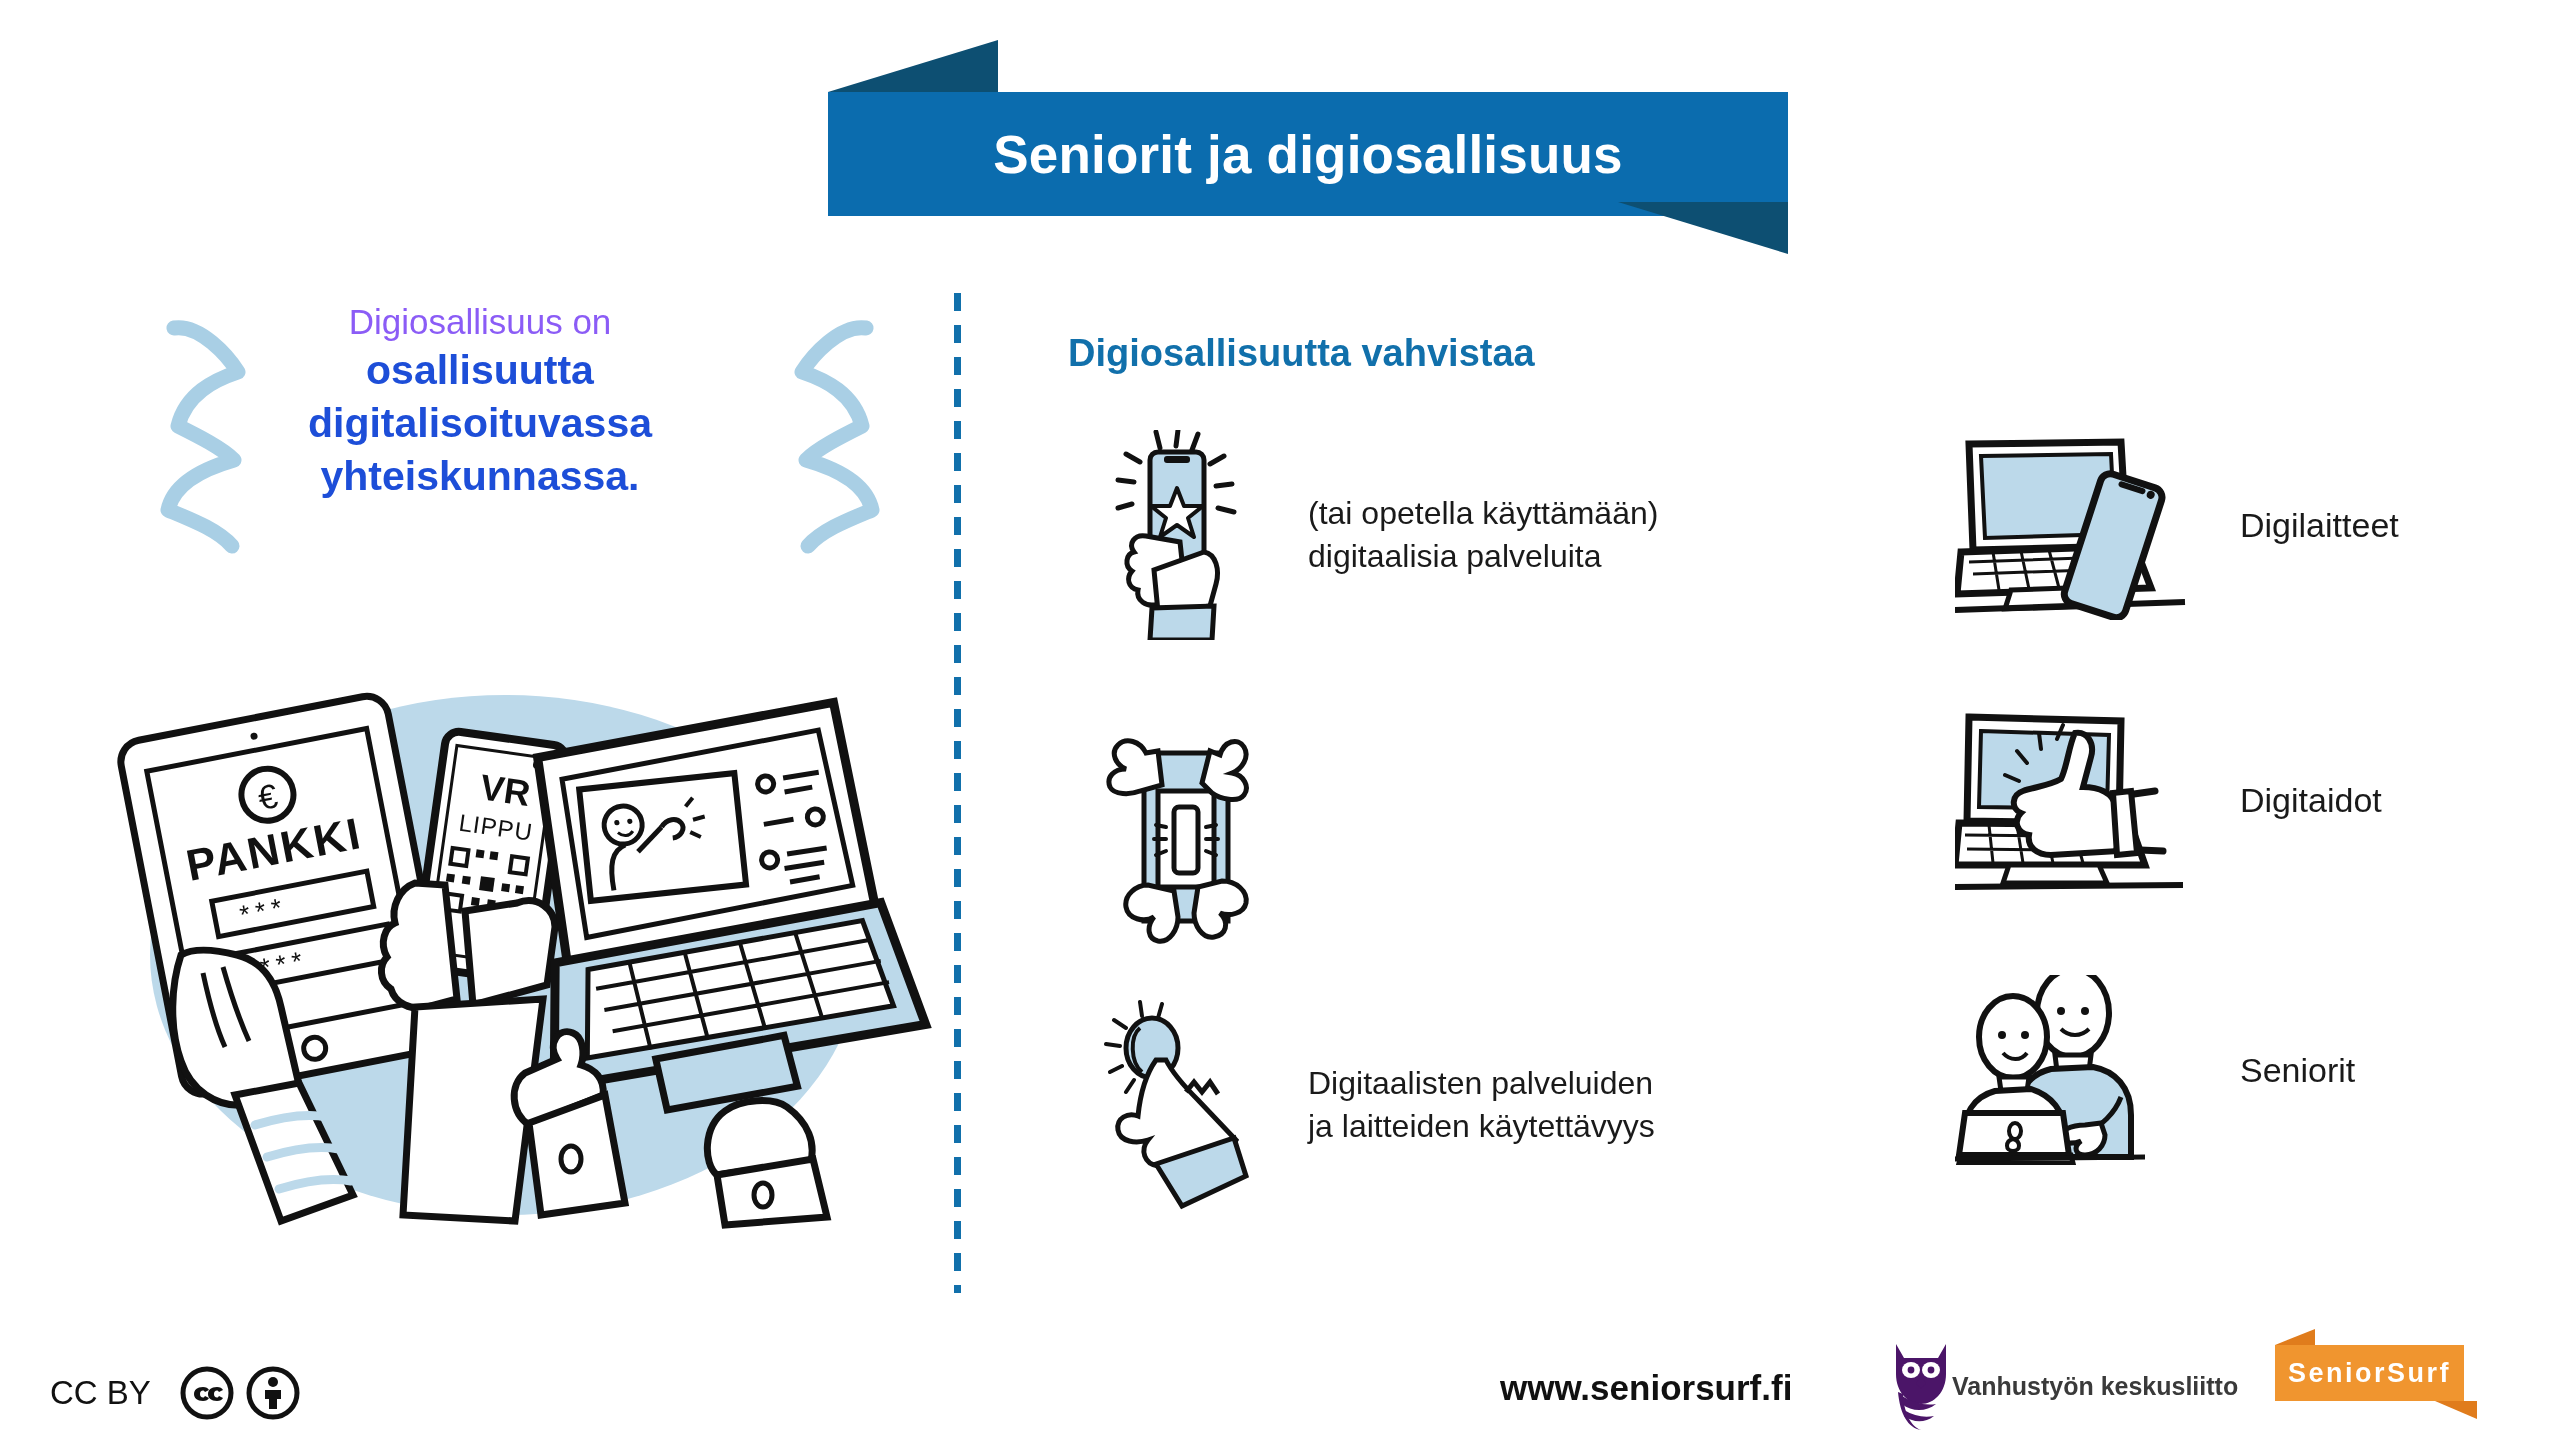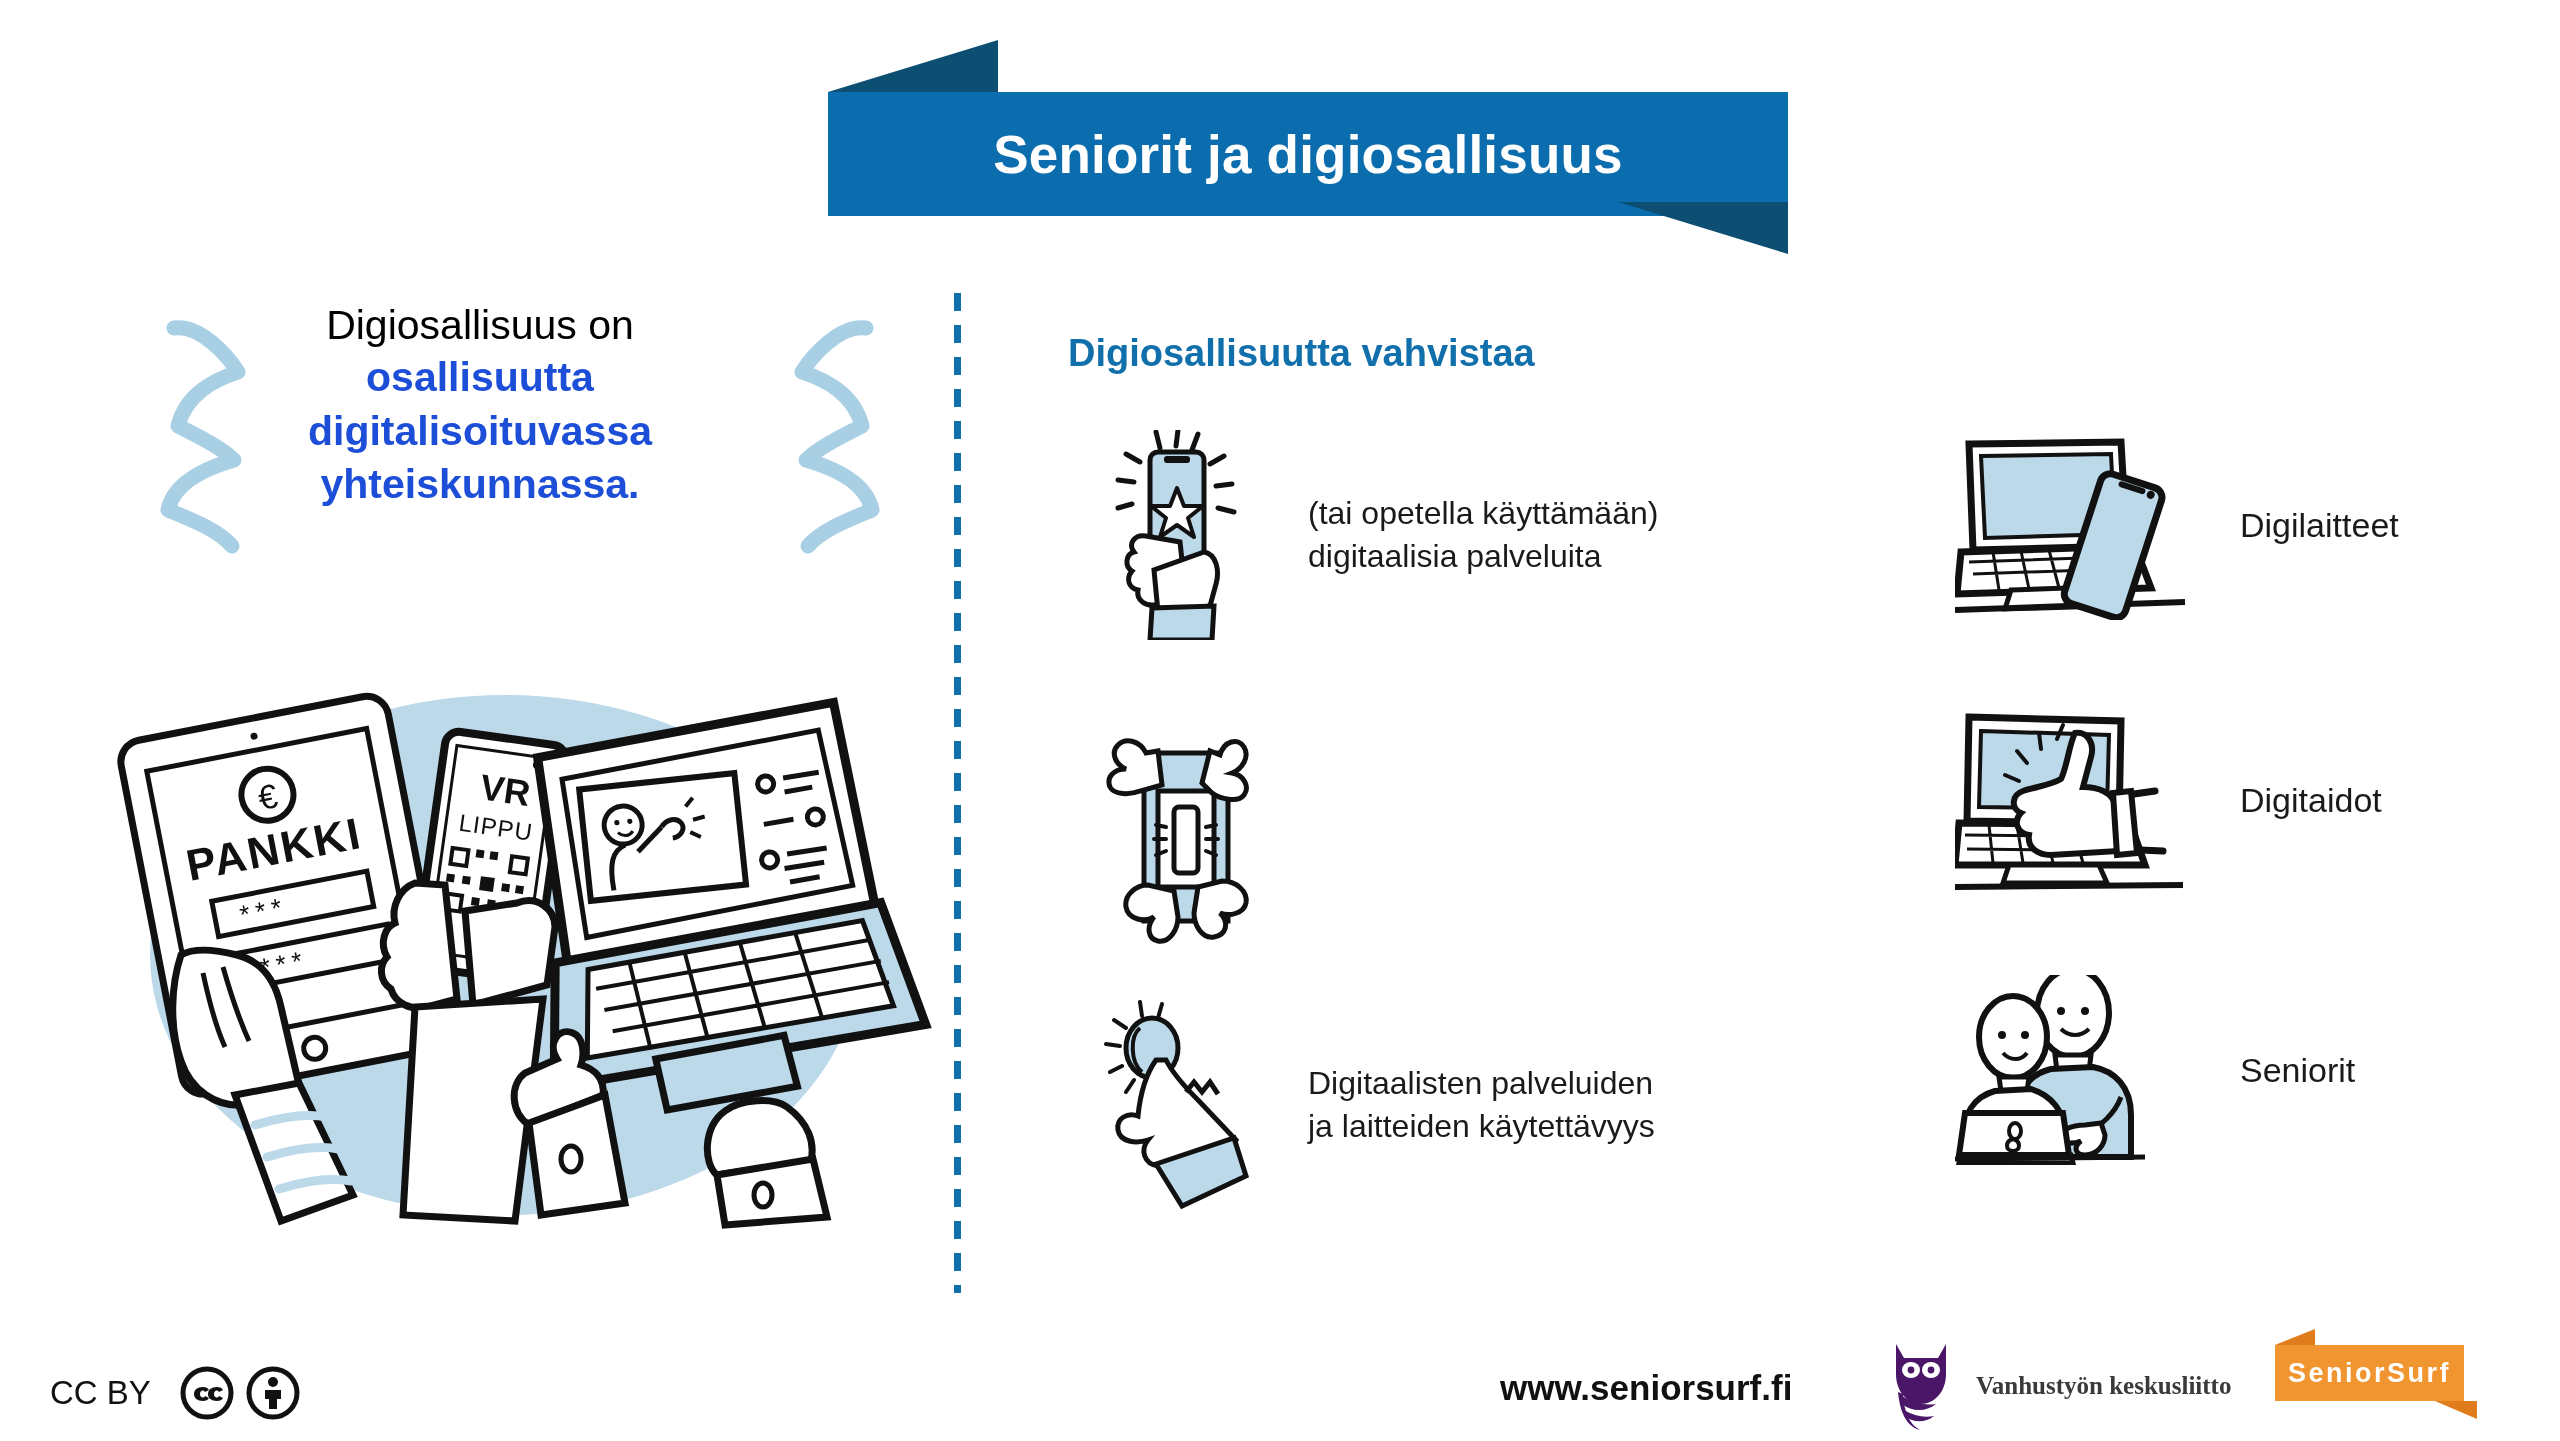--- a/index.html
+++ b/index.html
@@ -22,21 +22,21 @@
      background:repeating-linear-gradient(to bottom,#1170ab 0px,#1170ab 18px,
                 #ffffff 18px,#ffffff 32px);}
 
   
   #left-panel{position:absolute;left:40px;top:300px;width:880px;}
   #left-quote{position:relative;width:880px;height:280px;}
   .brace{position:absolute;top:14px;width:120px;height:250px;}
   #brace-left{left:100px;}
   #brace-right{left:740px;transform:scaleX(-1);}
   #left-quote-text{position:absolute;left:180px;top:0;width:520px;text-align:center;}
-  #quote-line1{font-size:41px;color:#000000;line-height:1.25;}
+  #quote-line1{font-size:35px;color:#8b5cf6;line-height:1.25;}
   .quote-strong{font-size:41px;color:#1d4ed8;font-weight:bold;line-height:1.3;}
 
   #hero-illustration{position:absolute;left:45px;top:355px;width:860px;height:600px;}
 
   
   #right-heading{position:absolute;left:1068px;top:332px;font-size:38px;
      font-weight:bold;color:#1170ab;}
 
   .feature-row{position:absolute;display:flex;align-items:center;}
   .feature-icon{width:170px;height:210px;flex:0 0 170px;}
@@ -52,21 +52,21 @@
   #pillar-1{left:1955px;top:430px;}
   #pillar-2{left:1955px;top:705px;}
   #pillar-3{left:1955px;top:975px;}
 
   
   #footer-cc{position:absolute;left:50px;top:1365px;display:flex;align-items:center;}
   #cc-by-text{font-size:33px;color:#111;margin-right:28px;}
   #footer-url{position:absolute;left:1500px;top:1368px;font-size:35px;
      font-weight:bold;color:#111;text-align:center;}
   #footer-vtkl{position:absolute;left:1890px;top:1340px;display:flex;align-items:center;}
-  #vtkl-name{font-size:25px;font-weight:bold;color:#3a3a3a;margin-left:24px;white-space:nowrap;font-family:Liberation Serif, serif;}
+  #vtkl-name{font-size:25px;font-weight:bold;color:#3a3a3a;margin-left:0;white-space:nowrap;}
   #footer-seniorsurf{position:absolute;left:2275px;top:1345px;width:225px;height:78px;}
   #ss-body{position:absolute;left:0;top:0;width:189px;height:56px;background:#f0952f;
      display:flex;align-items:center;justify-content:center;}
   #ss-text{color:#fff;font-size:27px;font-weight:bold;letter-spacing:2.5px;}
   #ss-tail-tl{position:absolute;left:0;top:-16px;width:40px;height:16px;background:#e07c1c;
      clip-path:polygon(100% 0,100% 100%,0 100%);}
   #ss-tail-br{position:absolute;left:160px;top:56px;width:42px;height:18px;background:#e07c1c;
      clip-path:polygon(0 0,100% 0,100% 100%);}
 </style>
 </head>

